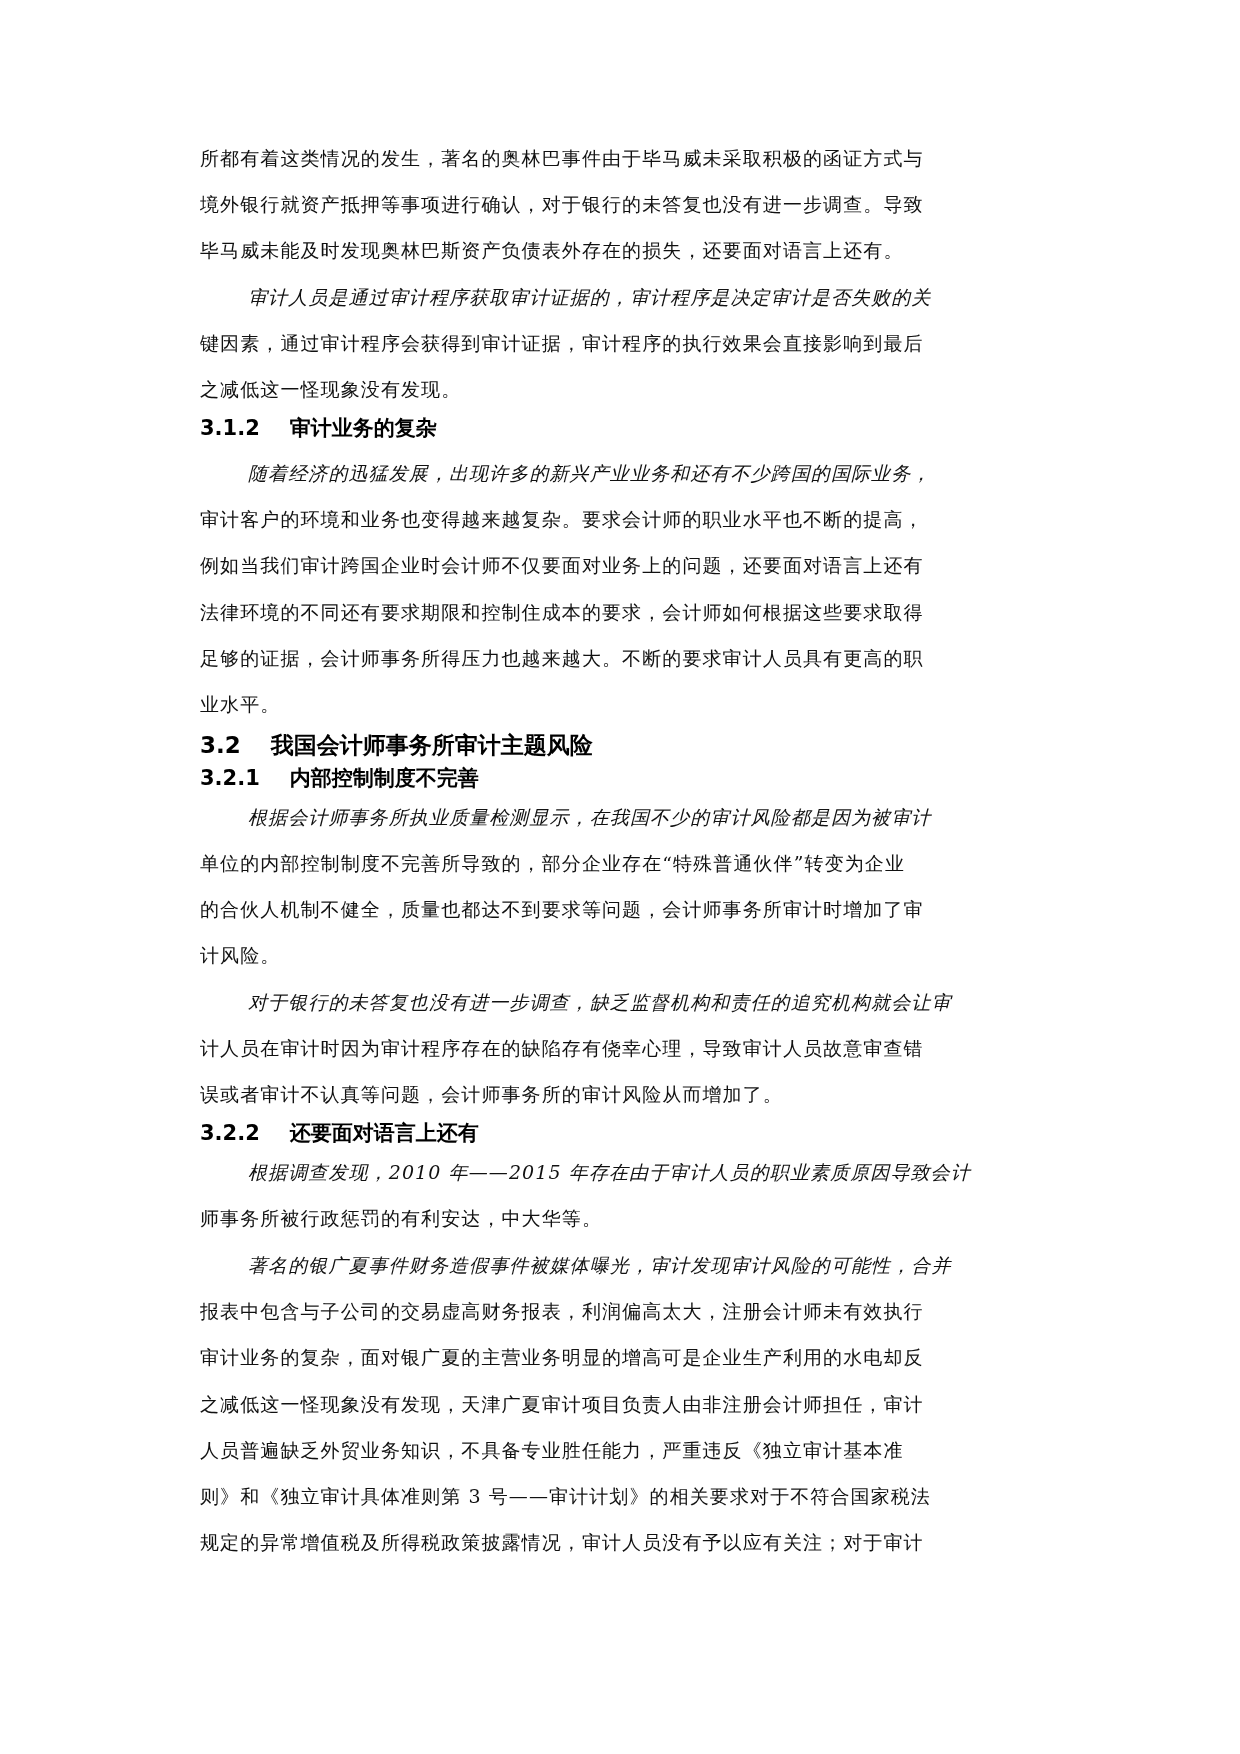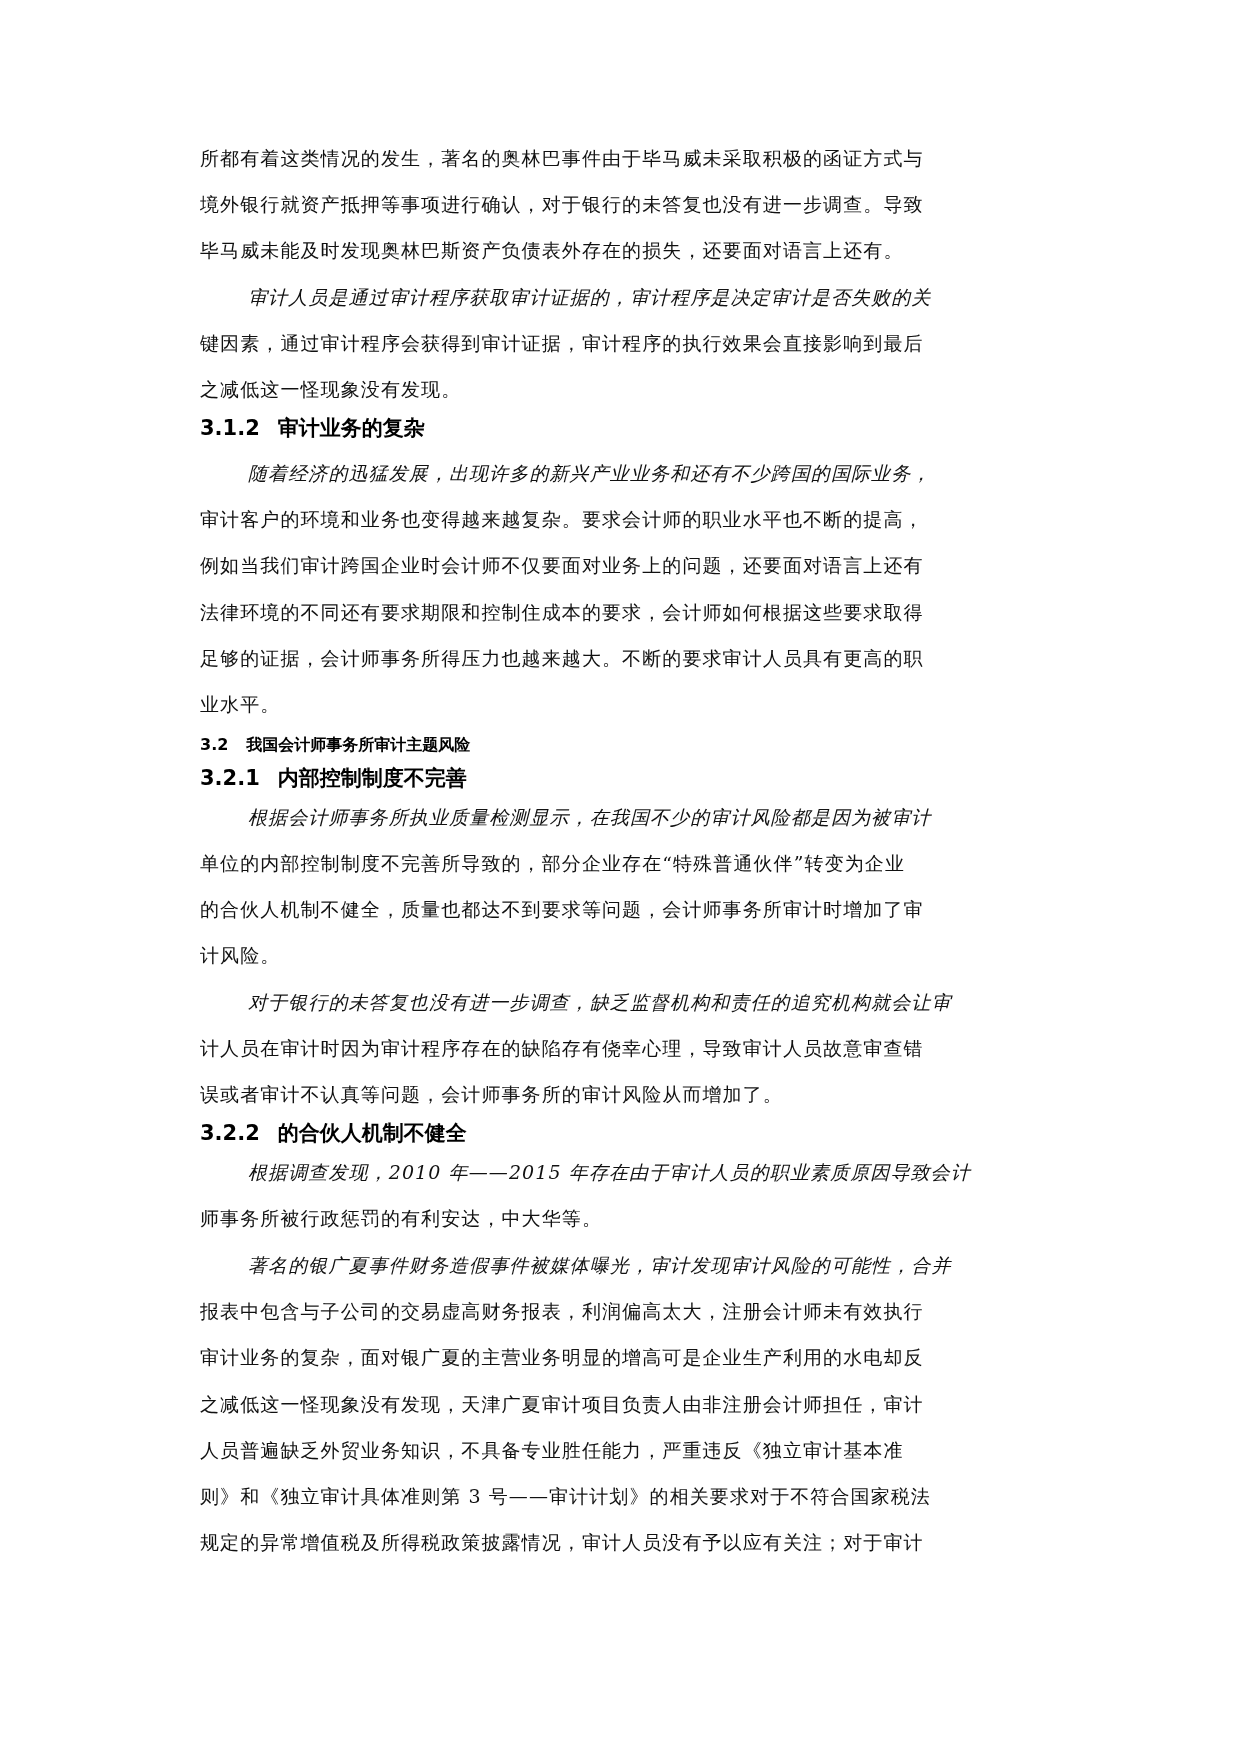--- a/index.html
+++ b/index.html
@@ -16,23 +16,23 @@
   }
   .indent { left: 48px; width: 867px; font-style: italic; }
   .h3 {
     position: absolute; left: 0; white-space: nowrap;
     font-family: "DejaVu Sans", "Liberation Sans", sans-serif;
     font-weight: bold; font-size: 21px; line-height: 28px; color: #000;
   }
   .h2 {
     position: absolute; left: 0; white-space: nowrap;
     font-family: "DejaVu Sans", "Liberation Sans", sans-serif;
-    font-weight: bold; font-size: 16px; line-height: 32px; color: #000;
+    font-weight: bold; font-size: 23px; line-height: 32px; color: #000;
   }
-  .num { display: inline-block; margin-right: 18px; }
+  .num { display: inline-block; margin-right: 30px; }
 </style>
 </head>
 <body>
 
 <div class="page">
 
   <div class="line" style="top:143px">所都有着这类情况的发生，著名的奥林巴事件由于毕马威未采取积极的函证方式与</div>
   <div class="line" style="top:189px">境外银行就资产抵押等事项进行确认，对于银行的未答复也没有进一步调查。导致</div>
   <div class="line" style="top:235px">毕马威未能及时发现奥林巴斯资产负债表外存在的损失，还要面对语言上还有。</div>
 
@@ -62,21 +62,21 @@
   <div class="line indent" style="top:802px">根据会计师事务所执业质量检测显示，在我国不少的审计风险都是因为被审计</div>
   <div class="line" style="top:848px">单位的内部控制制度不完善所导致的，部分企业存在“特殊普通伙伴”转变为企业</div>
   <div class="line" style="top:894px">的合伙人机制不健全，质量也都达不到要求等问题，会计师事务所审计时增加了审</div>
   <div class="line" style="top:940px">计风险。</div>
 
   <div class="line indent" style="top:987px">对于银行的未答复也没有进一步调查，缺乏监督机构和责任的追究机构就会让审</div>
   <div class="line" style="top:1033px">计人员在审计时因为审计程序存在的缺陷存有侥幸心理，导致审计人员故意审查错</div>
   <div class="line" style="top:1079px">误或者审计不认真等问题，会计师事务所的审计风险从而增加了。</div>
 
   <div class="h3" style="top:1119px">
-    <span class="num">3.2.2</span><span>的合伙人机制不健全</span>
+    <span class="num">3.2.2</span><span>还要面对语言上还有</span>
   </div>
 
   <div class="line indent" style="top:1157px">根据调查发现，2010 年——2015 年存在由于审计人员的职业素质原因导致会计</div>
   <div class="line" style="top:1203px">师事务所被行政惩罚的有利安达，中大华等。</div>
 
   <div class="line indent" style="top:1250px">著名的银广夏事件财务造假事件被媒体曝光，审计发现审计风险的可能性，合并</div>
   <div class="line" style="top:1296px">报表中包含与子公司的交易虚高财务报表，利润偏高太大，注册会计师未有效执行</div>
   <div class="line" style="top:1342px">审计业务的复杂，面对银广夏的主营业务明显的增高可是企业生产利用的水电却反</div>
   <div class="line" style="top:1389px">之减低这一怪现象没有发现，天津广夏审计项目负责人由非注册会计师担任，审计</div>
   <div class="line" style="top:1435px">人员普遍缺乏外贸业务知识，不具备专业胜任能力，严重违反《独立审计基本准</div>

